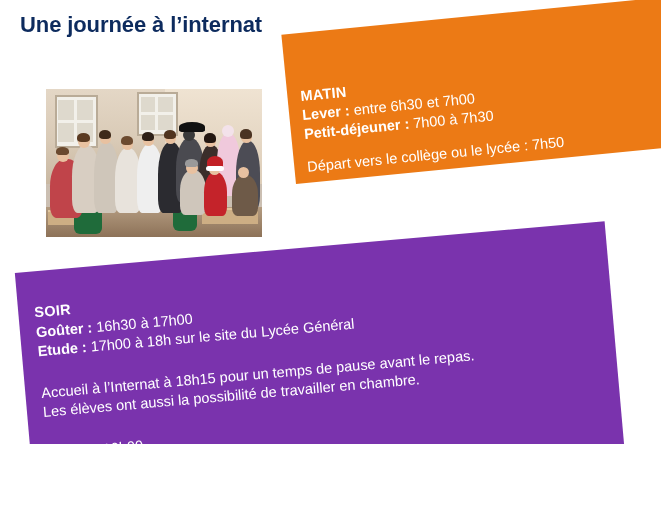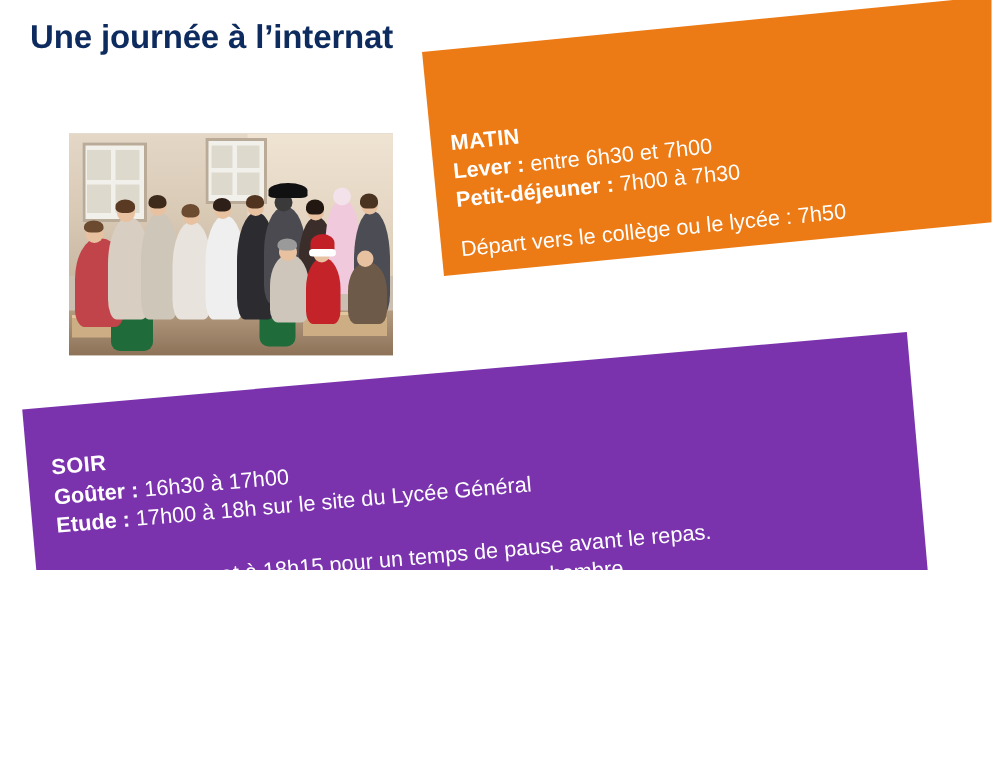--- a/index.html
+++ b/index.html
@@ -13,21 +13,21 @@
     font-family: "Liberation Sans", sans-serif;
     overflow: hidden;
     position: relative;
   }
 
   #stage {
     position: absolute;
     left: 0;
     top: 0;
     width: 661px;
-    height: 380px;
+    height: 444px;
     overflow: hidden;
     background: #ffffff;
   }
 
   
   #page-title {
     position: absolute;
     left: 20px;
     top: 12px;
     font-size: 22px;

